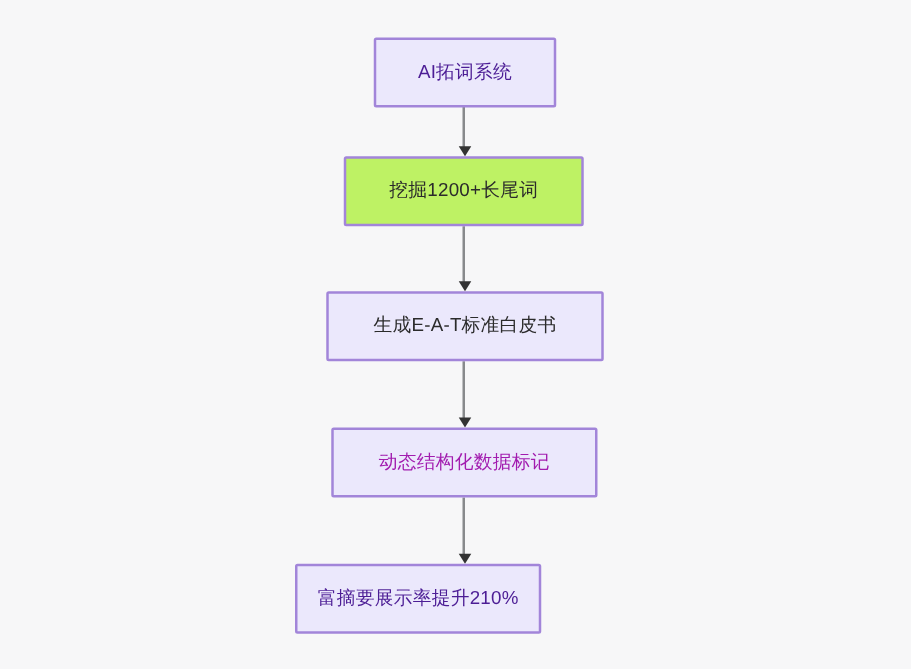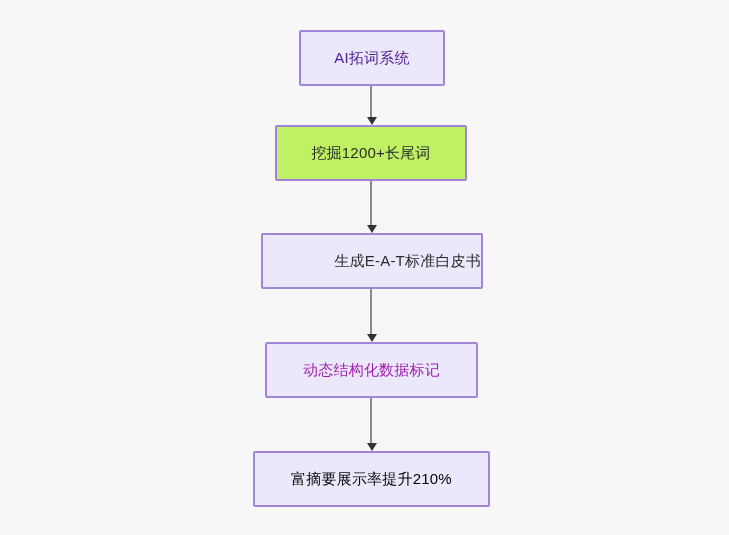--- a/index.html
+++ b/index.html
@@ -78,23 +78,23 @@
     <div class="edge-line" style="height: 46px; left: -1px; background: rgb(136, 138, 140);"></div>
     <div class="edge-arrow" style="top: 45px; border-top-color: rgb(51, 51, 51);"></div>
   </div>
 
   <div class="flow-node" style="left: 299px; top: 14px; width: 146px; height: 56px; background: rgb(235, 232, 252); border-color: rgb(162, 133, 217); color: #4c1d95; margin-top: 16px;">
     <span class="node-label">AI拓词系统</span>
   </div>
   <div class="flow-node" style="left: 275px; top: 125px; width: 192px; height: 56px; background: #bef264; border-color: rgb(162, 133, 217); color: rgb(43, 43, 43);">
     <span class="node-label">挖掘1200+长尾词</span>
   </div>
-  <div class="flow-node" style="left: 261px; top: 233px; width: 222px; height: 56px; background: rgb(235, 232, 252); border-color: rgb(162, 133, 217); color: rgb(43, 43, 43); justify-content: flex-end;">
+  <div class="flow-node" style="left: 261px; top: 233px; width: 222px; height: 56px; background: rgb(235, 232, 252); border-color: rgb(162, 133, 217); color: rgb(43, 43, 43);">
     <span class="node-label">生成E-A-T标准白皮书</span>
   </div>
   <div class="flow-node" style="left: 265px; top: 342px; width: 213px; height: 56px; background: rgb(235, 232, 252); border-color: rgb(162, 133, 217); color: #a21caf;">
     <span class="node-label">动态结构化数据标记</span>
   </div>
-  <div class="flow-node" style="left: 253px; top: 451px; width: 237px; height: 56px; background: rgb(235, 232, 252); border-color: rgb(162, 133, 217); color: #000000;">
+  <div class="flow-node" style="left: 236px; top: 451px; width: 197px; height: 56px; background: rgb(235, 232, 252); border-color: rgb(162, 133, 217); color: #4c1d95;">
     <span class="node-label">富摘要展示率提升210%</span>
   </div>
 
 </div>
 
 </body></html>

